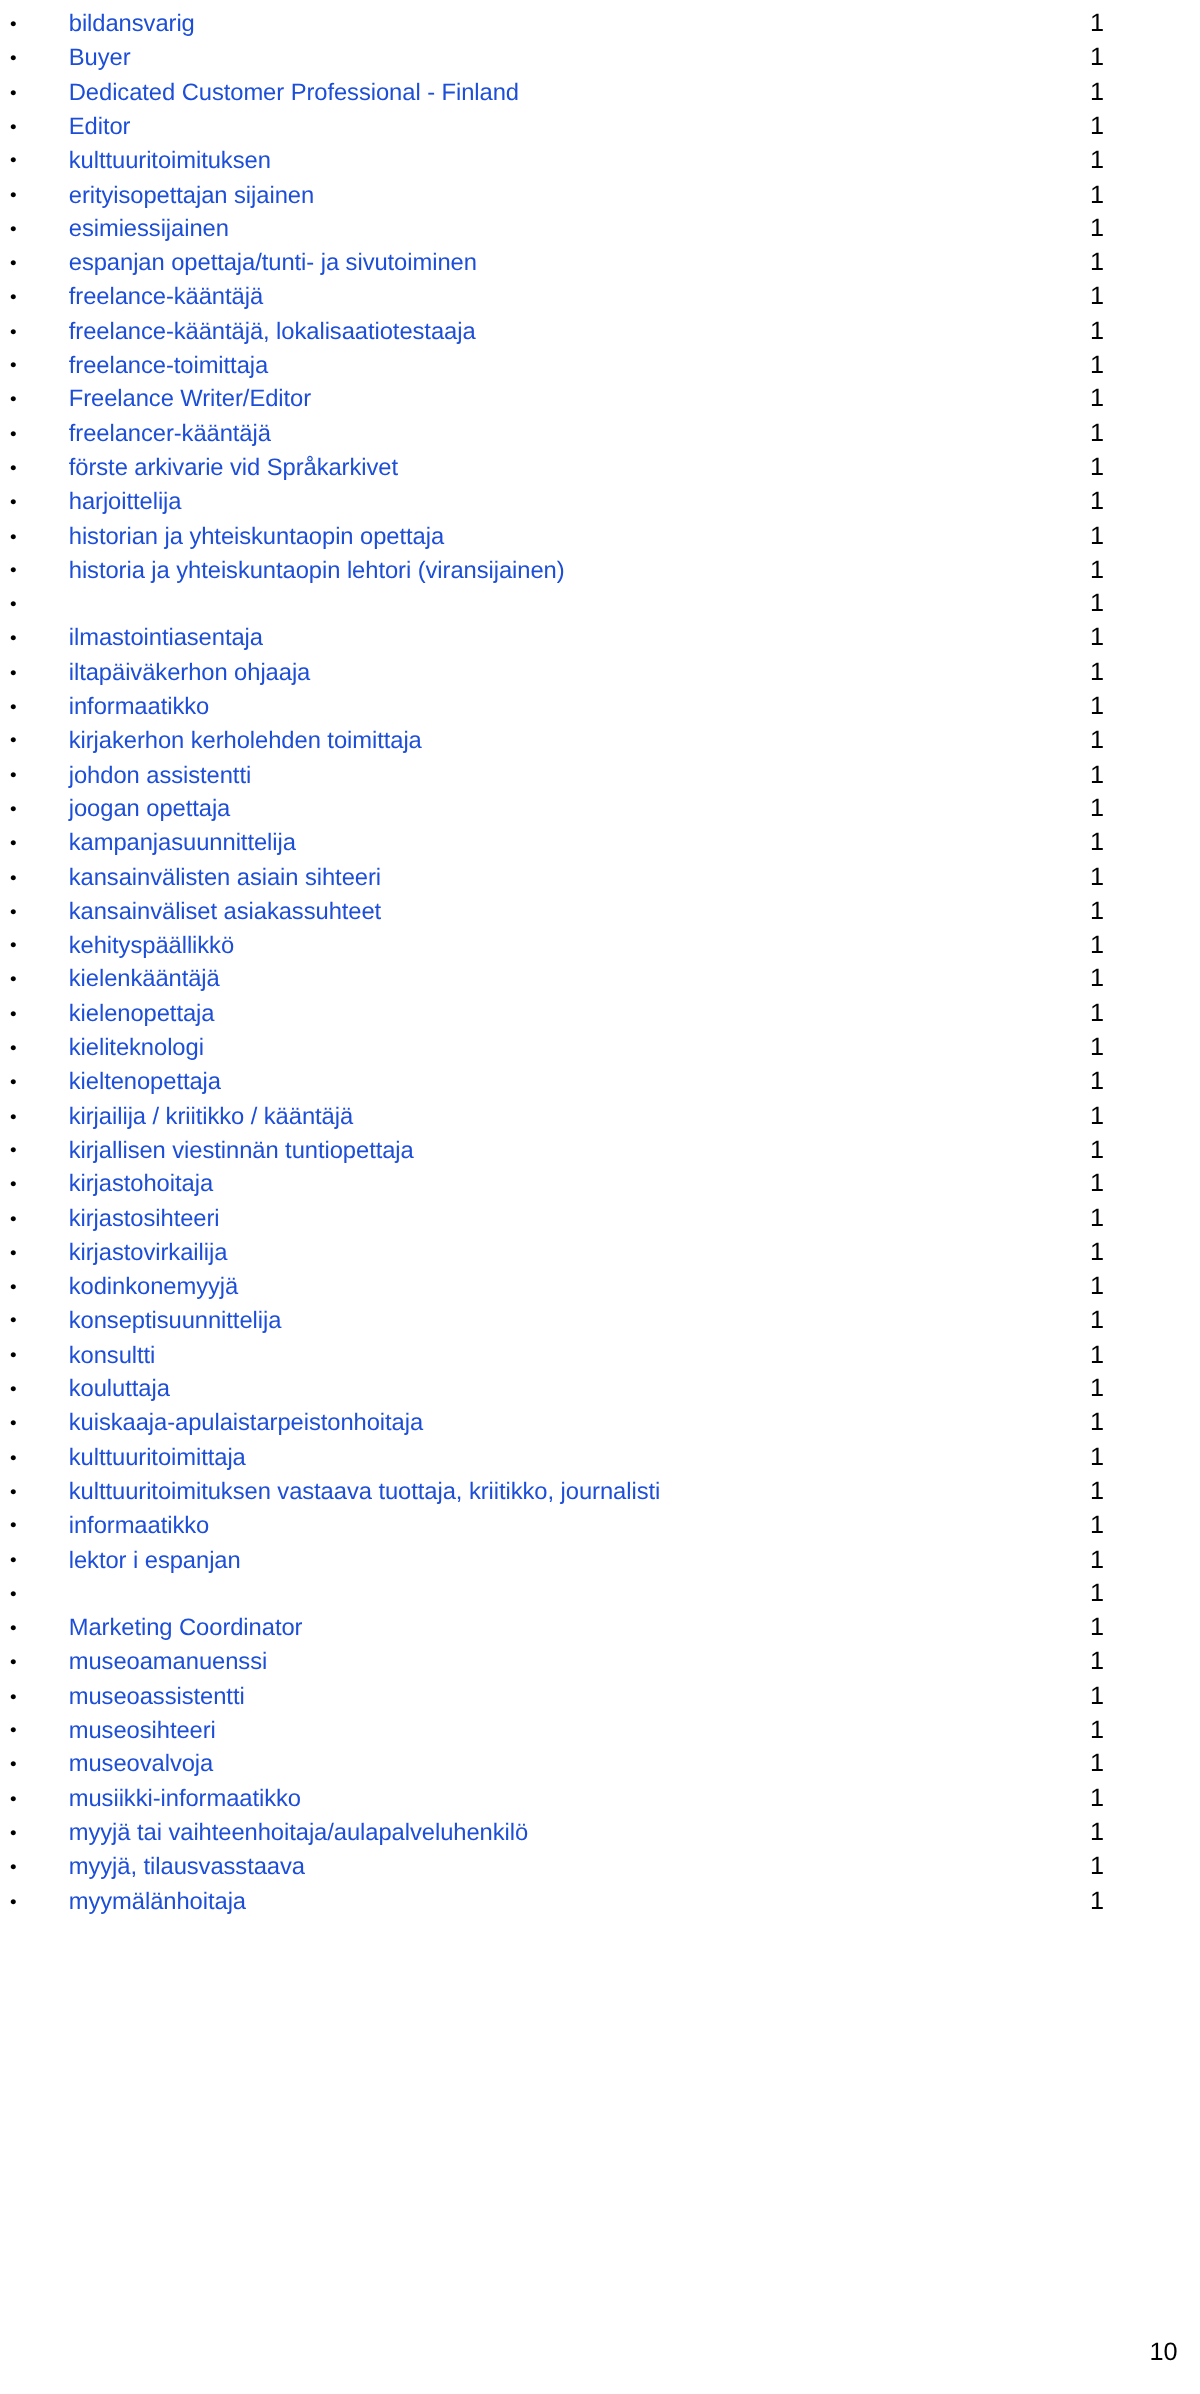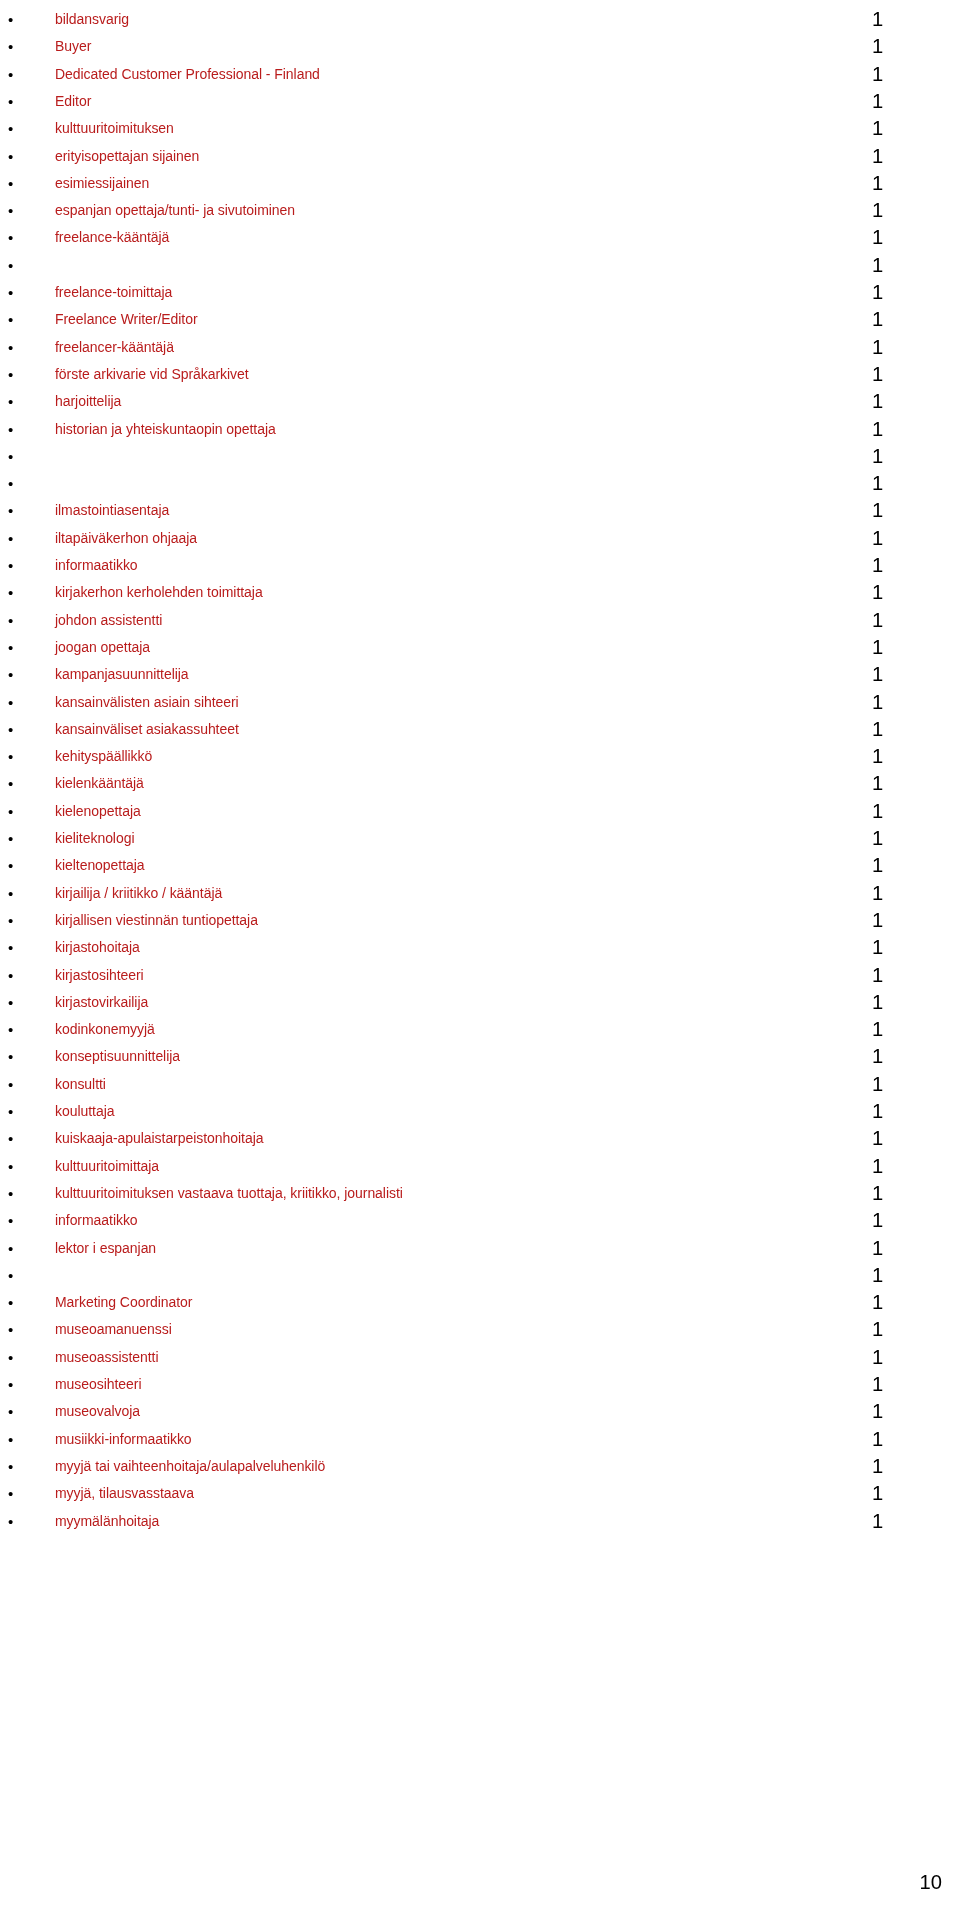--- a/index.html
+++ b/index.html
@@ -54,24 +54,24 @@
     text-align: left;
     color: #000000;
   }
 
   .entry-label {
     position: absolute;
     left: 55px;
     top: 0;
     height: 27.3px;
     line-height: 27.3px;
-    font-size: 14px;
+    font-size: 19px;
     white-space: nowrap;
     letter-spacing: -0.05px;
-    color: #b91c1c;
+    color: #1d4ed8;
   }
 
   .entry-count {
     position: absolute;
     left: 872px;
     top: 0;
     height: 27.3px;
     line-height: 27.3px;
     font-size: 20.2px;
     text-align: left;
@@ -137,20 +137,21 @@
         <span class="entry-label">espanjan opettaja/tunti- ja sivutoiminen</span>
         <span class="entry-count">1</span>
       </li>
       <li class="entry-row" style="position: absolute; left: 0px; top: 224.4px; width: 960px;">
         <span class="entry-bullet">•</span>
         <span class="entry-label">freelance-kääntäjä</span>
         <span class="entry-count">1</span>
       </li>
       <li class="entry-row" style="position: absolute; left: 0px; top: 251.7px; width: 960px;">
         <span class="entry-bullet">•</span>
+        <span class="entry-label">freelance-kääntäjä, lokalisaatiotestaaja</span>
         <span class="entry-count">1</span>
       </li>
       <li class="entry-row" style="position: absolute; left: 0px; top: 279px; width: 960px;">
         <span class="entry-bullet">•</span>
         <span class="entry-label">freelance-toimittaja</span>
         <span class="entry-count">1</span>
       </li>
       <li class="entry-row" style="position: absolute; left: 0px; top: 306.3px; width: 960px;">
         <span class="entry-bullet">•</span>
         <span class="entry-label">Freelance Writer/Editor</span>
@@ -171,20 +172,21 @@
         <span class="entry-label">harjoittelija</span>
         <span class="entry-count">1</span>
       </li>
       <li class="entry-row" style="position: absolute; left: 0px; top: 415.5px; width: 960px;">
         <span class="entry-bullet">•</span>
         <span class="entry-label">historian ja yhteiskuntaopin opettaja</span>
         <span class="entry-count">1</span>
       </li>
       <li class="entry-row" style="position: absolute; left: 0px; top: 442.8px; width: 960px;">
         <span class="entry-bullet">•</span>
+        <span class="entry-label">historia ja yhteiskuntaopin lehtori (viransijainen)</span>
         <span class="entry-count">1</span>
       </li>
       <li class="entry-row" style="position: absolute; left: 0px; top: 470.1px; width: 960px;">
         <span class="entry-bullet">•</span>
         <span class="entry-count">1</span>
       </li>
       <li class="entry-row" style="position: absolute; left: 0px; top: 497.4px; width: 960px;">
         <span class="entry-bullet">•</span>
         <span class="entry-label">ilmastointiasentaja</span>
         <span class="entry-count">1</span>

